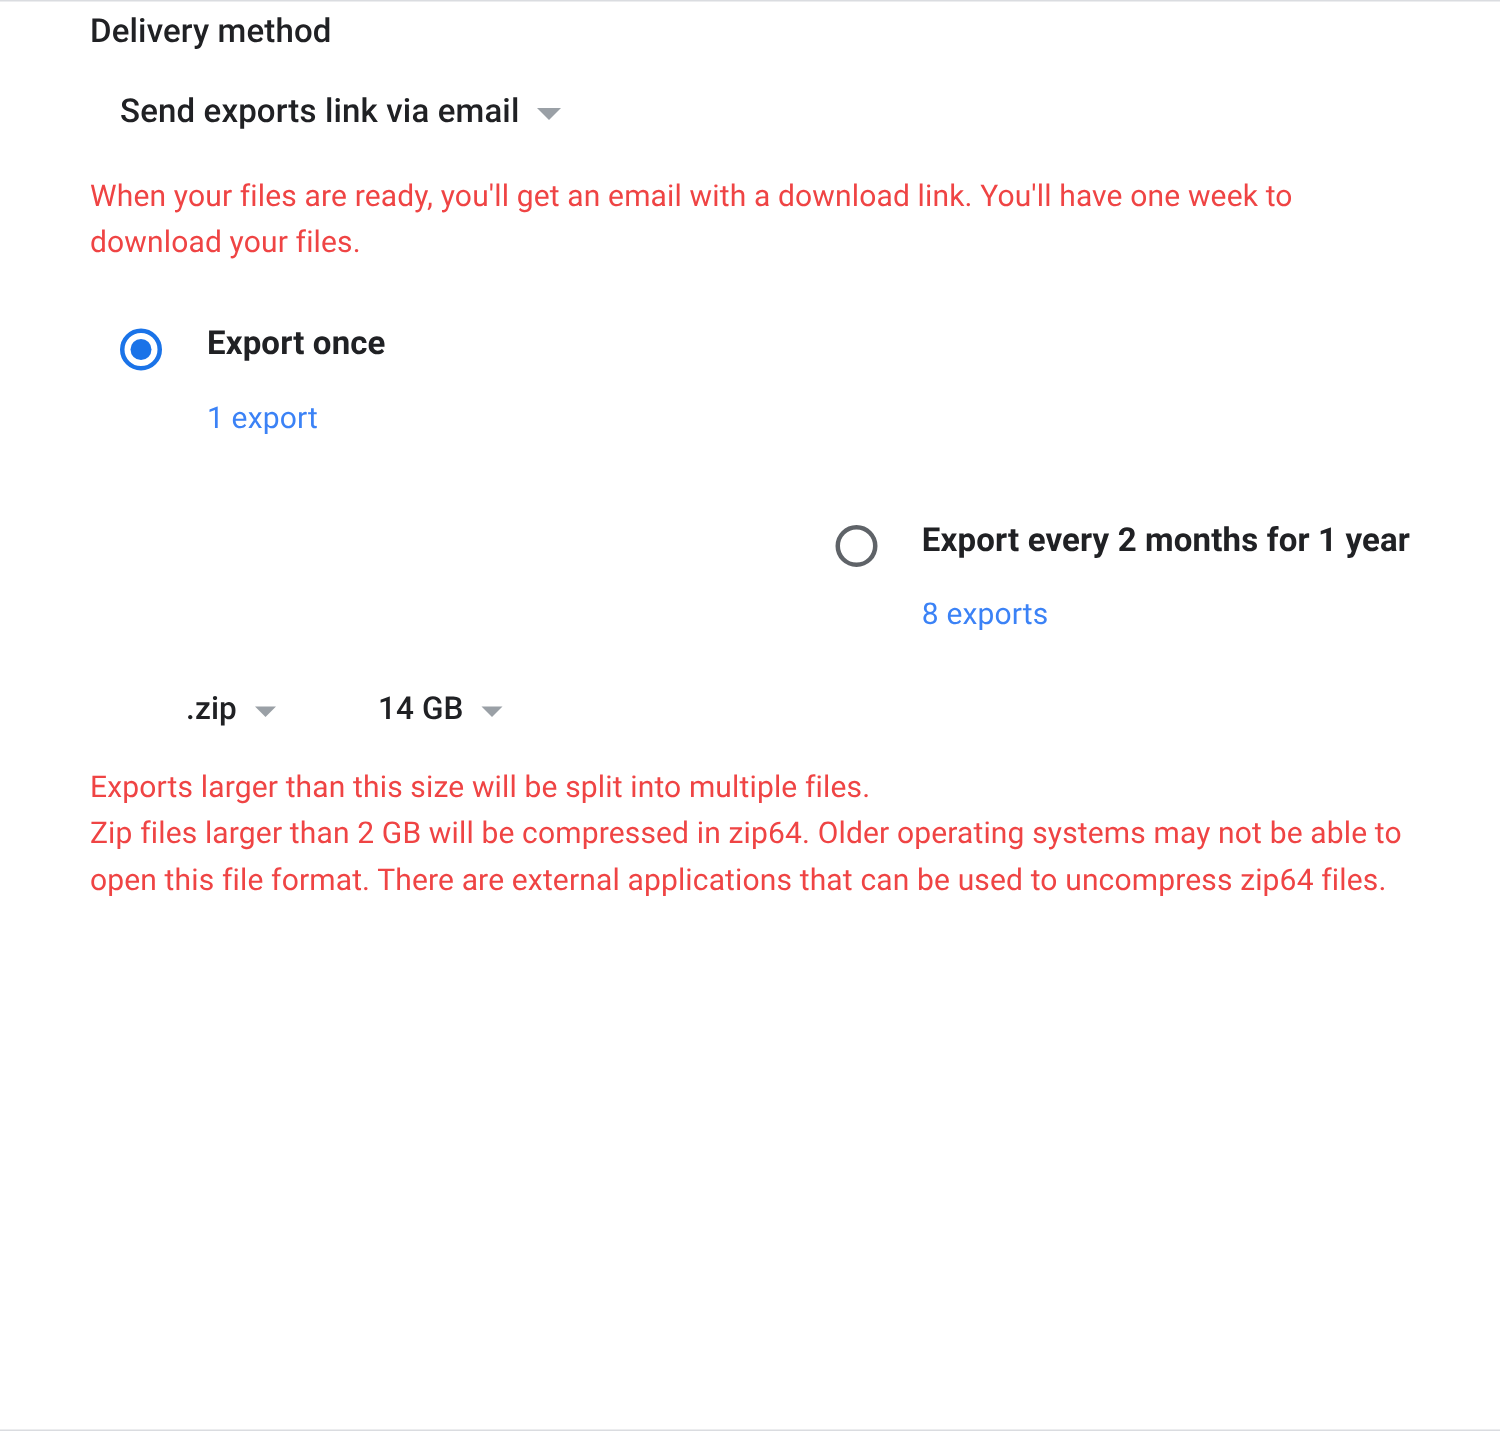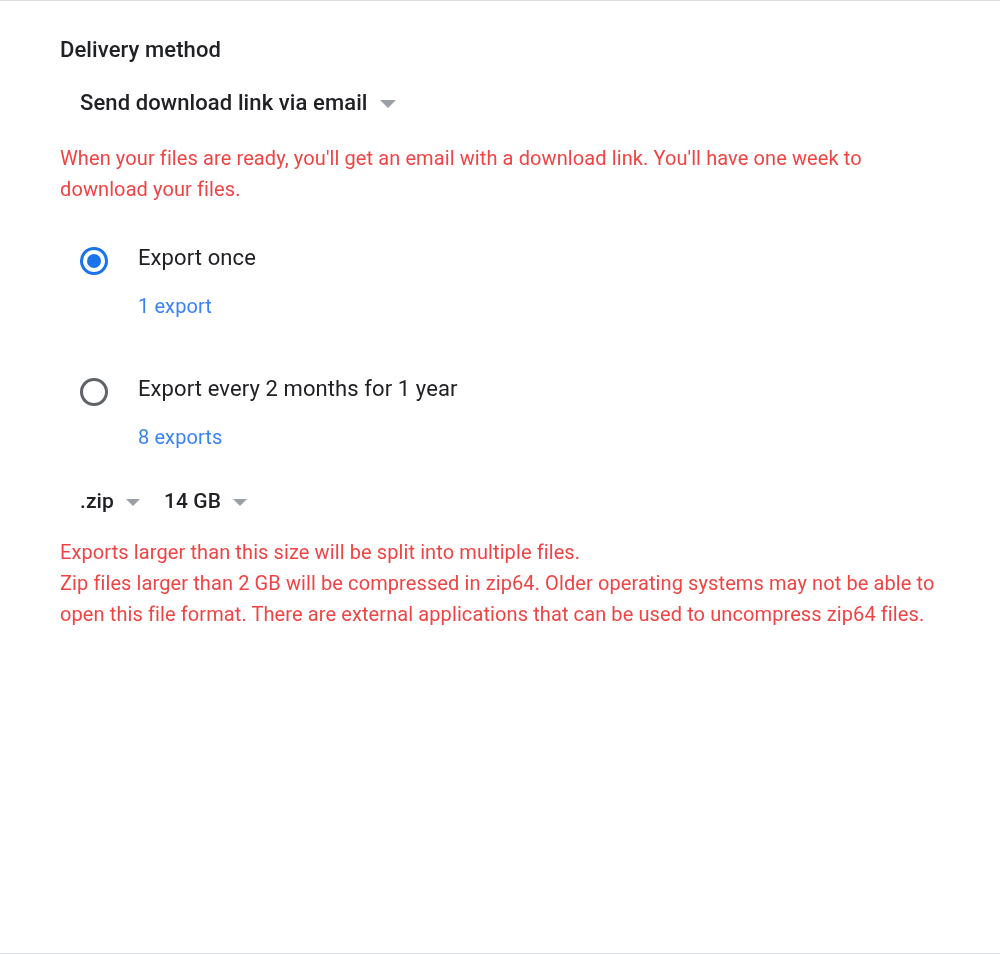--- a/index.html
+++ b/index.html
@@ -10,21 +10,21 @@
     body {
       font-family: -apple-system, BlinkMacSystemFont, "Segoe UI", Roboto, "Helvetica Neue", Arial, sans-serif;
       background: #fff;
       color: #202124;
       width: 1000px;
       height: 954px;
       border-top: 1px solid #dadce0;
       border-bottom: 1px solid #dadce0;
     }
     .container {
-      padding: 36px 60px 30px 60px;
+      padding: 8px 60px 30px 60px;
     }
     .section-heading {
       font-size: 22px;
       font-weight: 500;
       color: #202124;
       margin-bottom: 28px;
       letter-spacing: 0.1px;
     }
     .dropdown {
       display: inline-flex;
@@ -68,20 +68,21 @@
       margin-bottom: 40px;
     }
     .radio-option {
       display: flex;
       align-items: flex-start;
       margin-bottom: 58px;
       cursor: pointer;
     }
     .radio-option:last-child {
       margin-bottom: 0;
+      justify-content: flex-end;
     }
     .radio-circle {
       width: 28px;
       height: 28px;
       border-radius: 50%;
       flex: 0 0 28px;
       margin-top: 2px;
       position: relative;
     }
     .radio-circle.selected {
@@ -99,21 +100,21 @@
       background: #1a73e8;
     }
     .radio-circle.unselected {
       border: 3px solid #5f6368;
     }
     .radio-text {
       margin-left: 30px;
     }
     .radio-title {
       font-size: 22px;
-      font-weight: 400;
+      font-weight: 700;
       color: #202124;
       letter-spacing: 0.1px;
       margin-bottom: 24px;
     }
     .radio-sub {
       font-size: 20px;
       color: #3b82f6;
       letter-spacing: 0.1px;
     }
     .small-dropdown {
@@ -122,41 +123,42 @@
       margin-left: 20px;
       margin-bottom: 24px;
       cursor: pointer;
       user-select: none;
     }
     .small-dropdown .dropdown-label {
       font-size: 21px;
       font-weight: 500;
       color: #202124;
       margin-right: 12px;
+      margin-left: 44px;
     }
     .small-dropdown .triangle-down {
       width: 0;
       height: 0;
       border-left: 7px solid transparent;
       border-right: 7px solid transparent;
       border-top: 7px solid #9aa0a6;
       position: relative;
       top: 1px;
     }
   </style>
 </head>
 <body>
 
 <div class="container">
 
   
   <div class="section-heading">Delivery method</div>
 
   <div class="dropdown">
-    <span class="dropdown-label">Send download link via email</span>
+    <span class="dropdown-label">Send exports link via email</span>
     <span class="triangle-down"></span>
   </div>
 
   <div class="help-text">When your files are ready, you'll get an email with a download link. You'll have one week to download your files.</div>
 
   
 
   <div class="radio-group">
 
     <div class="radio-option">

